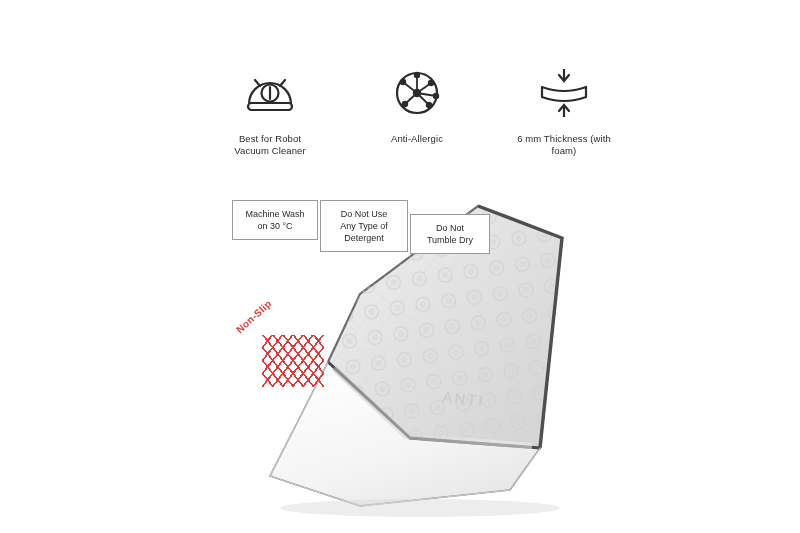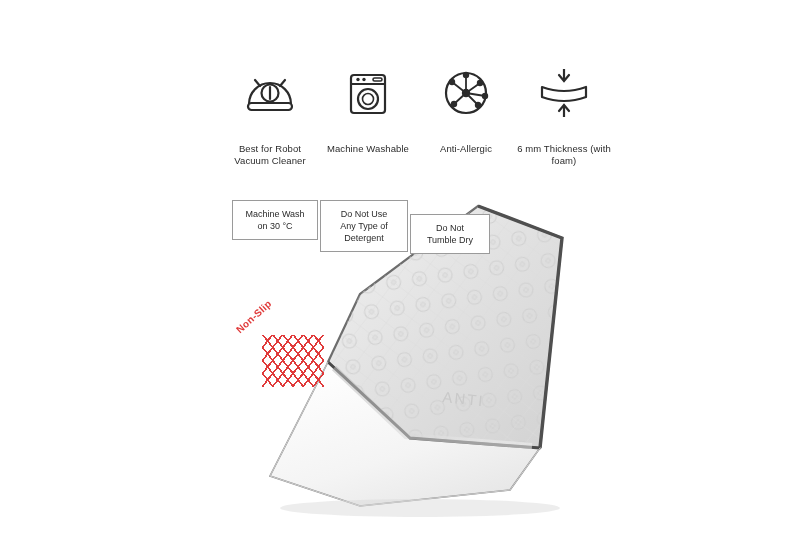--- a/index.html
+++ b/index.html
@@ -35,21 +35,21 @@
     flex-direction: column;
     align-items: center;
   }
   .feature .glyph {
     height: 62px;
     display: flex;
     align-items: center;
     justify-content: center;
   }
   .feature .caption {
-    margin-top: 19px;
+    margin-top: 9px;
     font-size: 9.5px;
     line-height: 12px;
     color: #2b2b2b;
     text-align: center;
     letter-spacing: .1px;
   }
   
   .care-row {
     position: absolute;
     left: 232px;
@@ -176,34 +176,20 @@
           <line x1="27" y1="17" x2="27" y2="29" stroke="#2b2b2b" stroke-width="2.2" stroke-linecap="round"></line>
           <line x1="12" y1="10" x2="17" y2="16" stroke="#2b2b2b" stroke-width="2.2" stroke-linecap="round"></line>
           <line x1="42" y1="10" x2="37" y2="16" stroke="#2b2b2b" stroke-width="2.2" stroke-linecap="round"></line>
         </svg>
       </div>
       <div class="caption">Best for
 Robot Vacuum
 Cleaner</div>
     </div>
 
-    <div class="feature">
-      <div class="glyph">
-        <svg width="46" height="48" viewBox="0 0 46 48">
-          <rect x="6" y="6" width="34" height="38" rx="3" fill="none" stroke="#2b2b2b" stroke-width="2.2"></rect>
-          <line x1="6" y1="15" x2="40" y2="15" stroke="#2b2b2b" stroke-width="2.2"></line>
-          <circle cx="13" cy="10.5" r="1.7" fill="#2b2b2b"></circle>
-          <circle cx="19" cy="10.5" r="1.7" fill="#2b2b2b"></circle>
-          <rect x="28" y="9" width="9" height="3" rx="1.5" fill="none" stroke="#2b2b2b" stroke-width="1.6"></rect>
-          <circle cx="23" cy="30" r="10" fill="none" stroke="#2b2b2b" stroke-width="2.2"></circle>
-          <circle cx="23" cy="30" r="5.5" fill="none" stroke="#2b2b2b" stroke-width="1.6"></circle>
-        </svg>
-      </div>
-      <div class="caption">Machine Washable</div>
-    </div>
 
     <div class="feature">
       <div class="glyph">
         <svg width="52" height="50" viewBox="0 0 52 50">
           <circle cx="26" cy="25" r="20" fill="none" stroke="#2b2b2b" stroke-width="2.2"></circle>
           <circle cx="26" cy="25" r="4.2" fill="#2b2b2b"></circle>
           <g stroke="#2b2b2b" stroke-width="1.8">
             <line x1="26" y1="25" x2="12" y2="14"></line>
             <line x1="26" y1="25" x2="40" y2="15"></line>
             <line x1="26" y1="25" x2="14" y2="36"></line>

